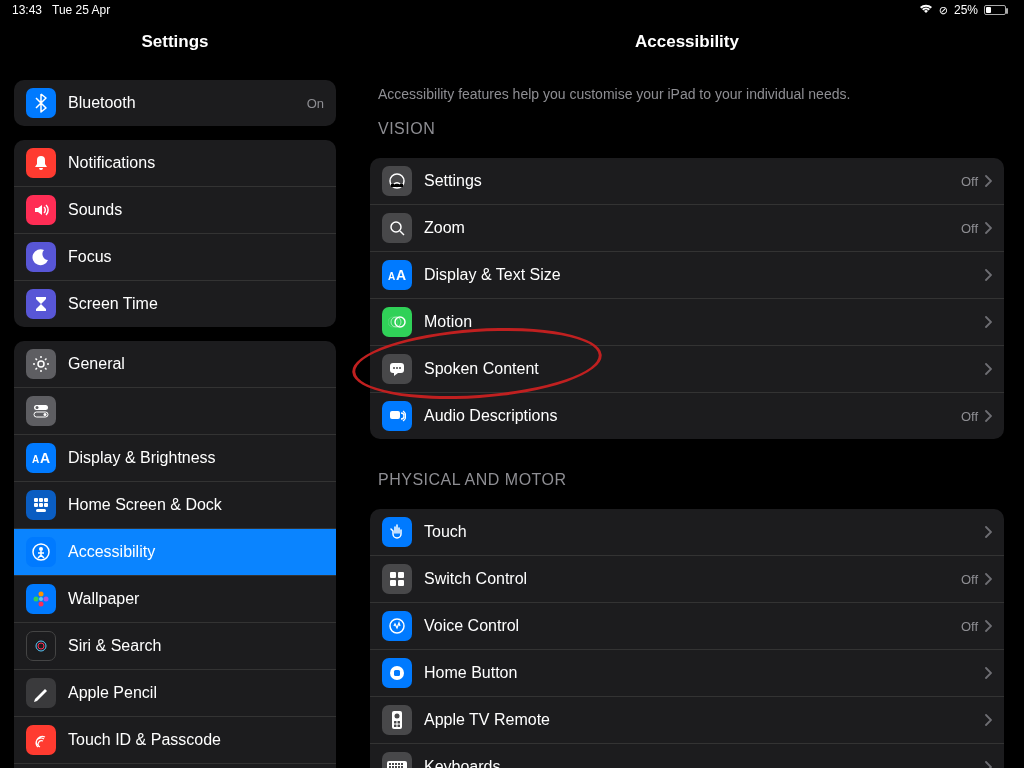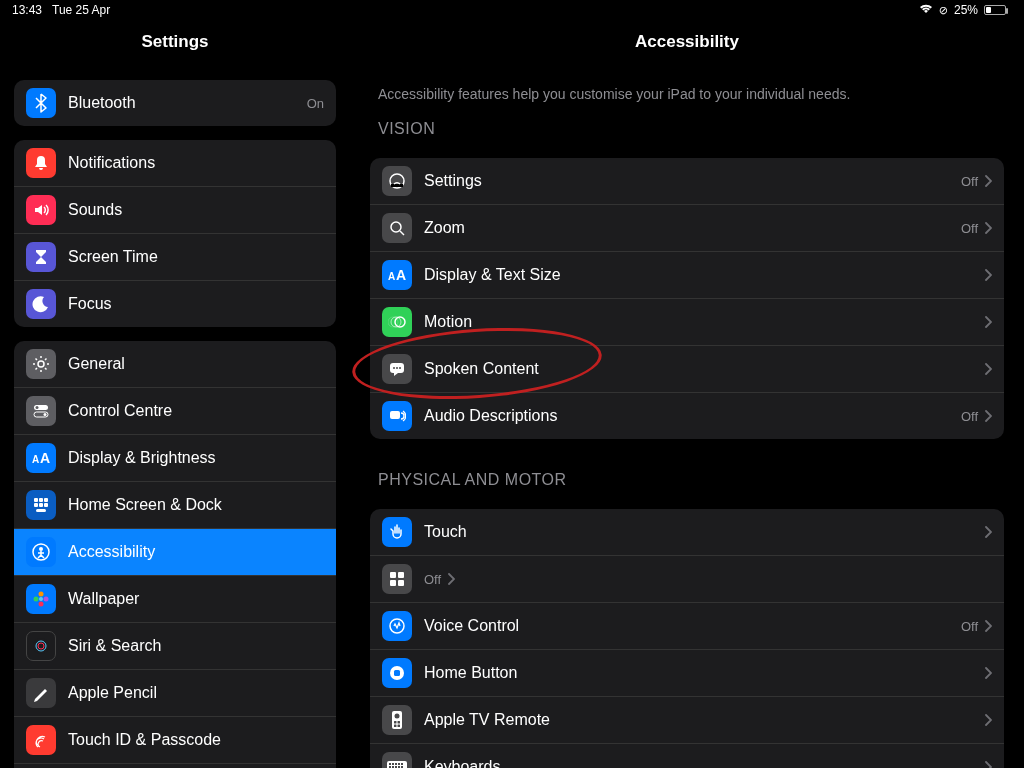--- a/index.html
+++ b/index.html
@@ -146,34 +146,34 @@
               <svg width="18" height="18" viewBox="0 0 18 18">
                 <path d="M3 7 H6 L10 4 V14 L6 11 H3 Z" fill="#fff"></path>
                 <path d="M12 6 A4 4 0 0 1 12 12 M14 4 A7 7 0 0 1 14 14" stroke="#fff" stroke-width="1.5" fill="none"></path>
               </svg>
             </span>
     <span class="label">Sounds</span>
     <span class="trail"></span>
   </div>
           <div class="row">
     <span class="icon c-purple">
+              <svg width="18" height="18" viewBox="0 0 18 18">
+                <path d="M12 2 A8 8 0 1 0 16 12 A6 6 0 0 1 12 2 Z" fill="#fff"></path>
+              </svg>
+            </span>
+    <span class="label">Focus</span>
+    <span class="trail"></span>
+  </div>
+          <div class="row">
+    <span class="icon c-purple">
               <svg width="16" height="18" viewBox="0 0 16 18">
                 <path d="M3 2 H13 V4 L8 9 L13 14 V16 H3 V14 L8 9 L3 4 Z" fill="#fff"></path>
               </svg>
             </span>
     <span class="label">Screen Time</span>
-    <span class="trail"></span>
-  </div>
-          <div class="row">
-    <span class="icon c-purple">
-              <svg width="18" height="18" viewBox="0 0 18 18">
-                <path d="M12 2 A8 8 0 1 0 16 12 A6 6 0 0 1 12 2 Z" fill="#fff"></path>
-              </svg>
-            </span>
-    <span class="label">Focus</span>
     <span class="trail"></span>
   </div>
         </div>
         <div class="group">
           <div class="row">
     <span class="icon c-grey">
               <svg width="20" height="20" viewBox="0 0 20 20">
                 <circle cx="10" cy="10" r="3" fill="none" stroke="#fff" stroke-width="1.5"></circle>
                 <path d="M10 2 V4 M10 16 V18 M2 10 H4 M16 10 H18 M4.5 4.5 L6 6 M14 14 L15.5 15.5 M4.5 15.5 L6 14 M14 6 L15.5 4.5" stroke="#fff" stroke-width="1.5"></path>
               </svg>
@@ -183,21 +183,20 @@
   </div>
           <div class="row">
     <span class="icon c-grey">
               <svg width="20" height="18" viewBox="0 0 20 18">
                 <rect x="3" y="3" width="14" height="5" rx="2.5" fill="#fff"></rect>
                 <rect x="3" y="10" width="14" height="5" rx="2.5" fill="none" stroke="#fff" stroke-width="1"></rect>
                 <circle cx="6" cy="5.5" r="1.5" fill="#5e5e62"></circle>
                 <circle cx="14" cy="12.5" r="1.5" fill="#fff"></circle>
               </svg>
             </span>
-    <span class="label">Control Centre</span>
     <span class="trail"></span>
   </div>
           <div class="row">
     <span class="icon c-blue">
               <svg width="22" height="16" viewBox="0 0 22 16">
                 <text x="2" y="13" font-size="10" font-weight="bold" fill="#fff">A</text>
                 <text x="10" y="13" font-size="14" font-weight="bold" fill="#fff">A</text>
               </svg>
             </span>
     <span class="label">Display &amp; Brightness</span>
@@ -409,20 +408,21 @@
   </div>
           <div class="row">
     <span class="icon c-accessgrey">
               <svg width="18" height="18" viewBox="0 0 18 18">
                 <rect x="2" y="2" width="6" height="6" rx="1" fill="#fff"></rect>
                 <rect x="10" y="2" width="6" height="6" rx="1" fill="#fff"></rect>
                 <rect x="2" y="10" width="6" height="6" rx="1" fill="#fff"></rect>
                 <rect x="10" y="10" width="6" height="6" rx="1" fill="#fff"></rect>
               </svg>
             </span>
+    <span class="label">Switch Control</span>
     <span class="trail">
               <span>Off</span>
               <span class="chev">
                 <svg width="8" height="12" viewBox="0 0 8 12">
                   <path d="M2 1 L7 6 L2 11" stroke="#6e6e73" stroke-width="1.8" fill="none" stroke-linecap="round"></path>
                 </svg>
               </span>
             </span>
   </div>
           <div class="row">

